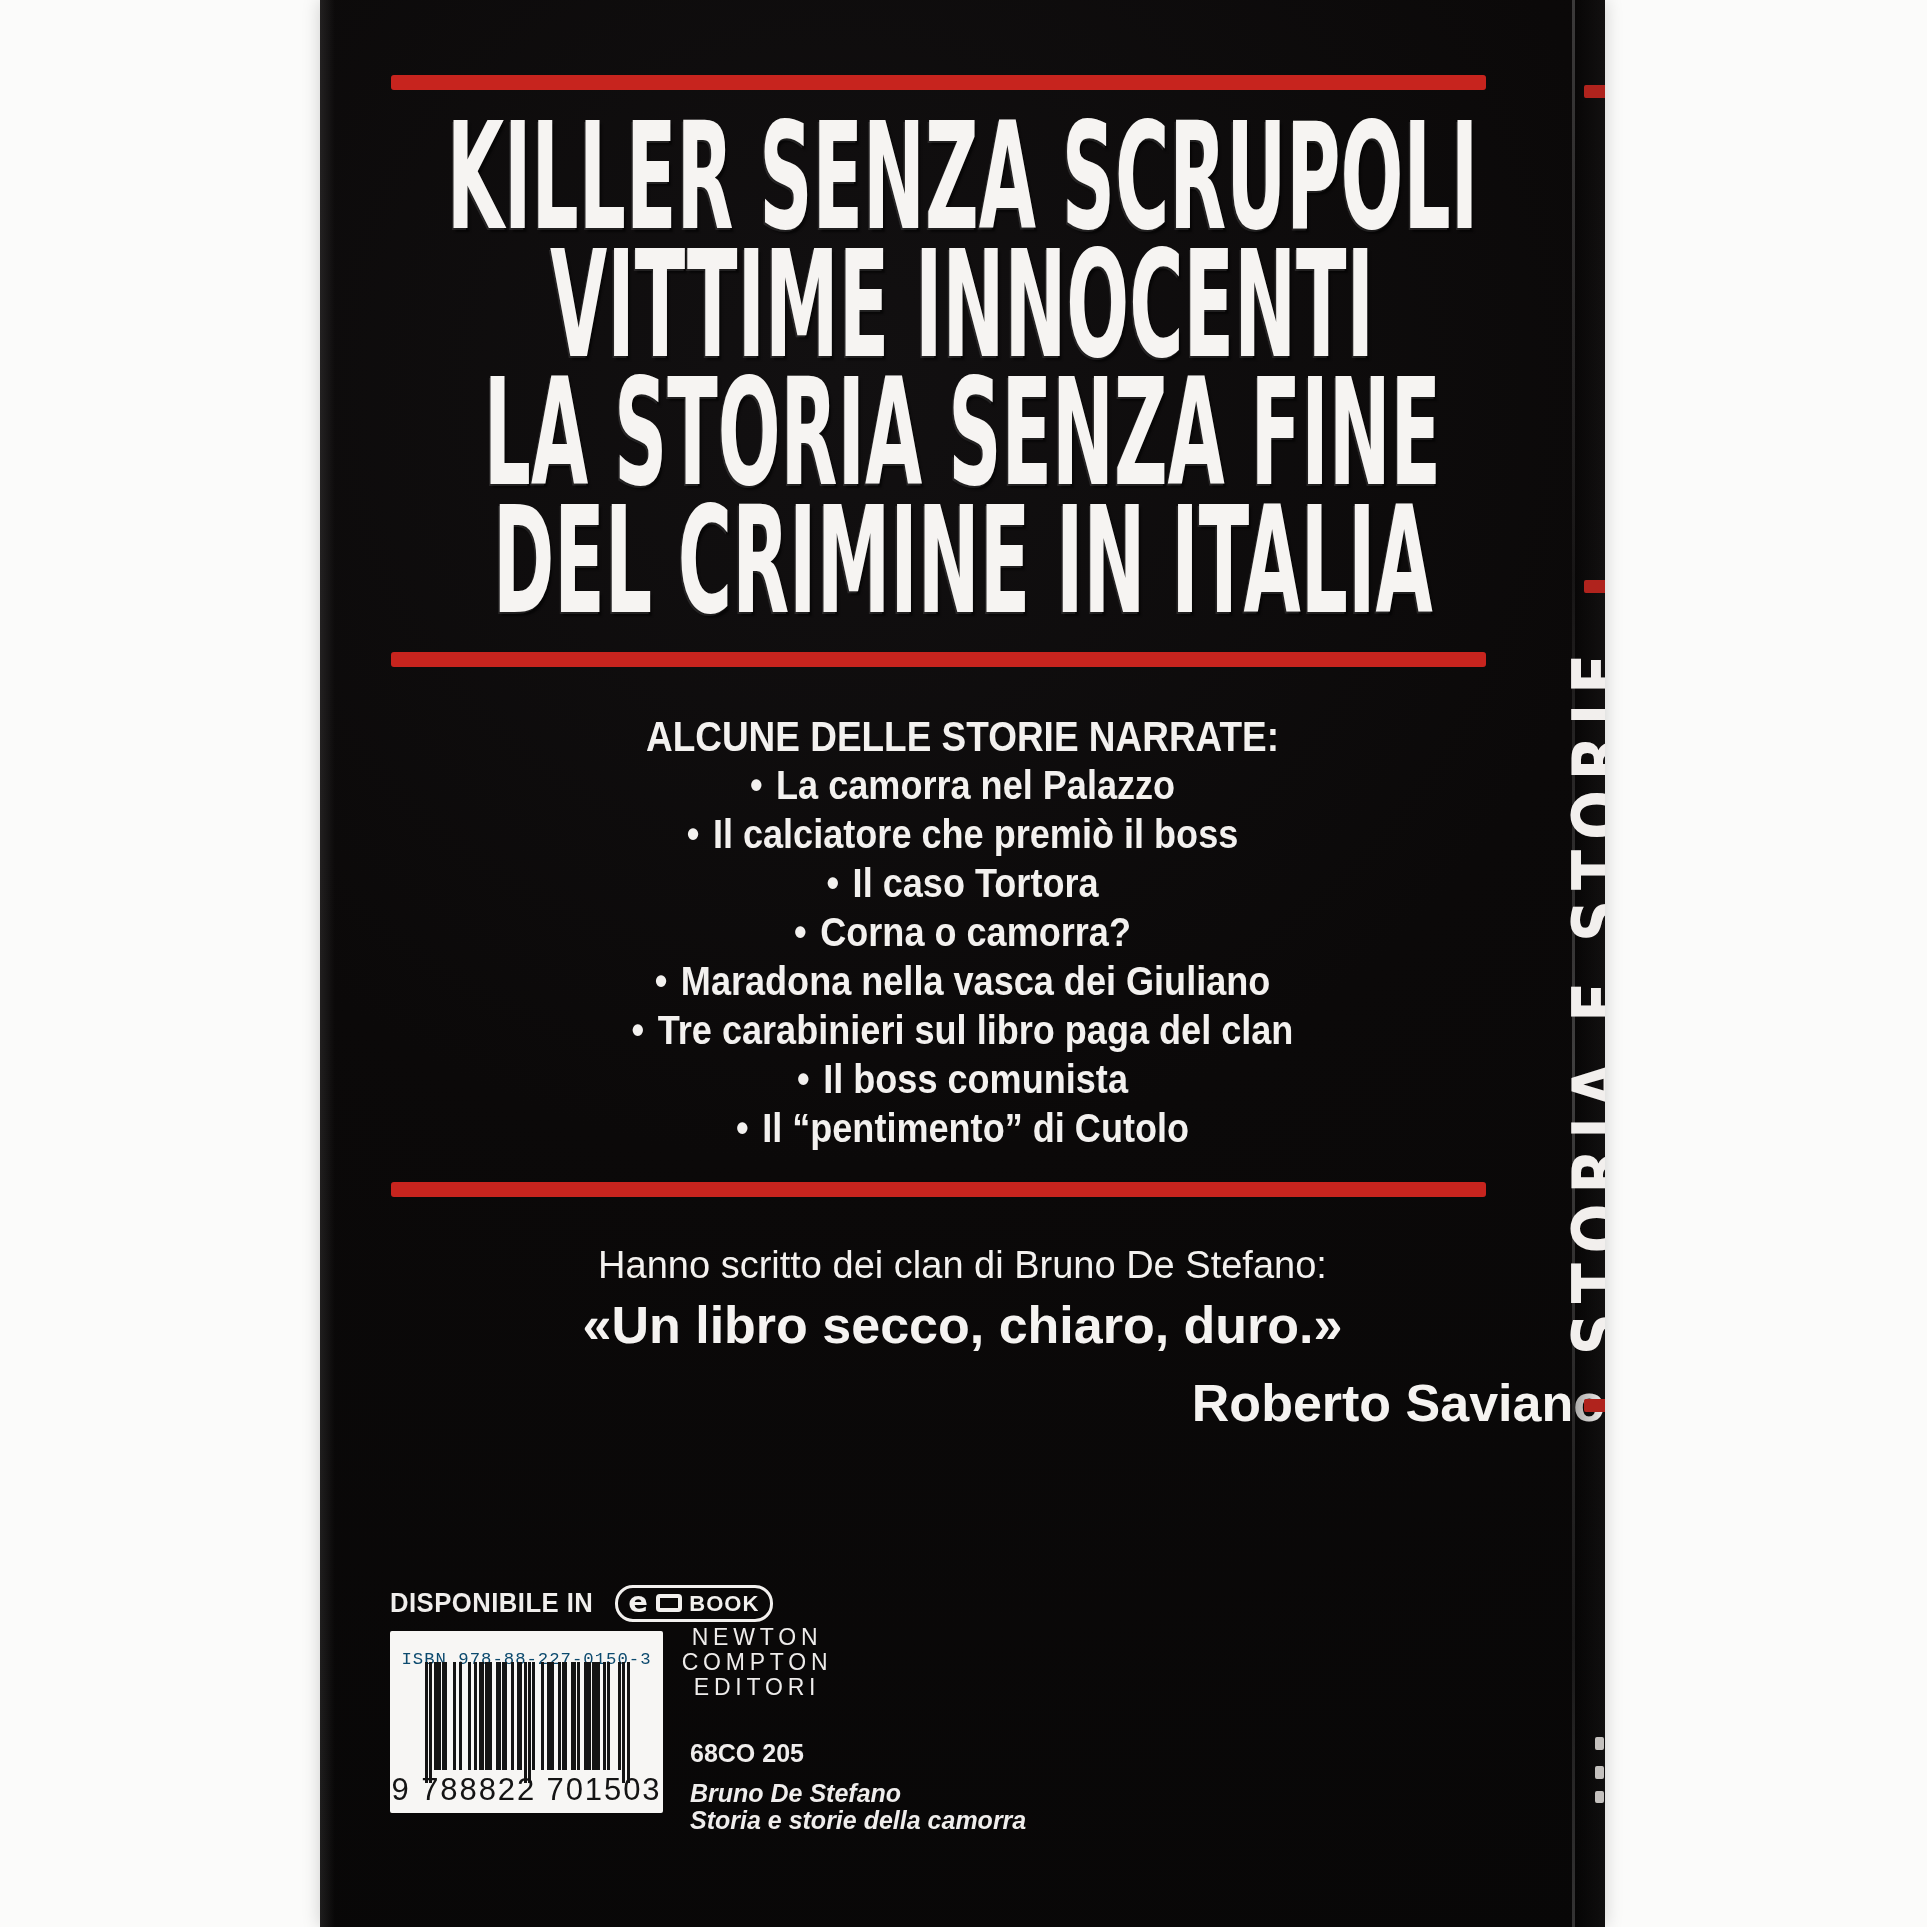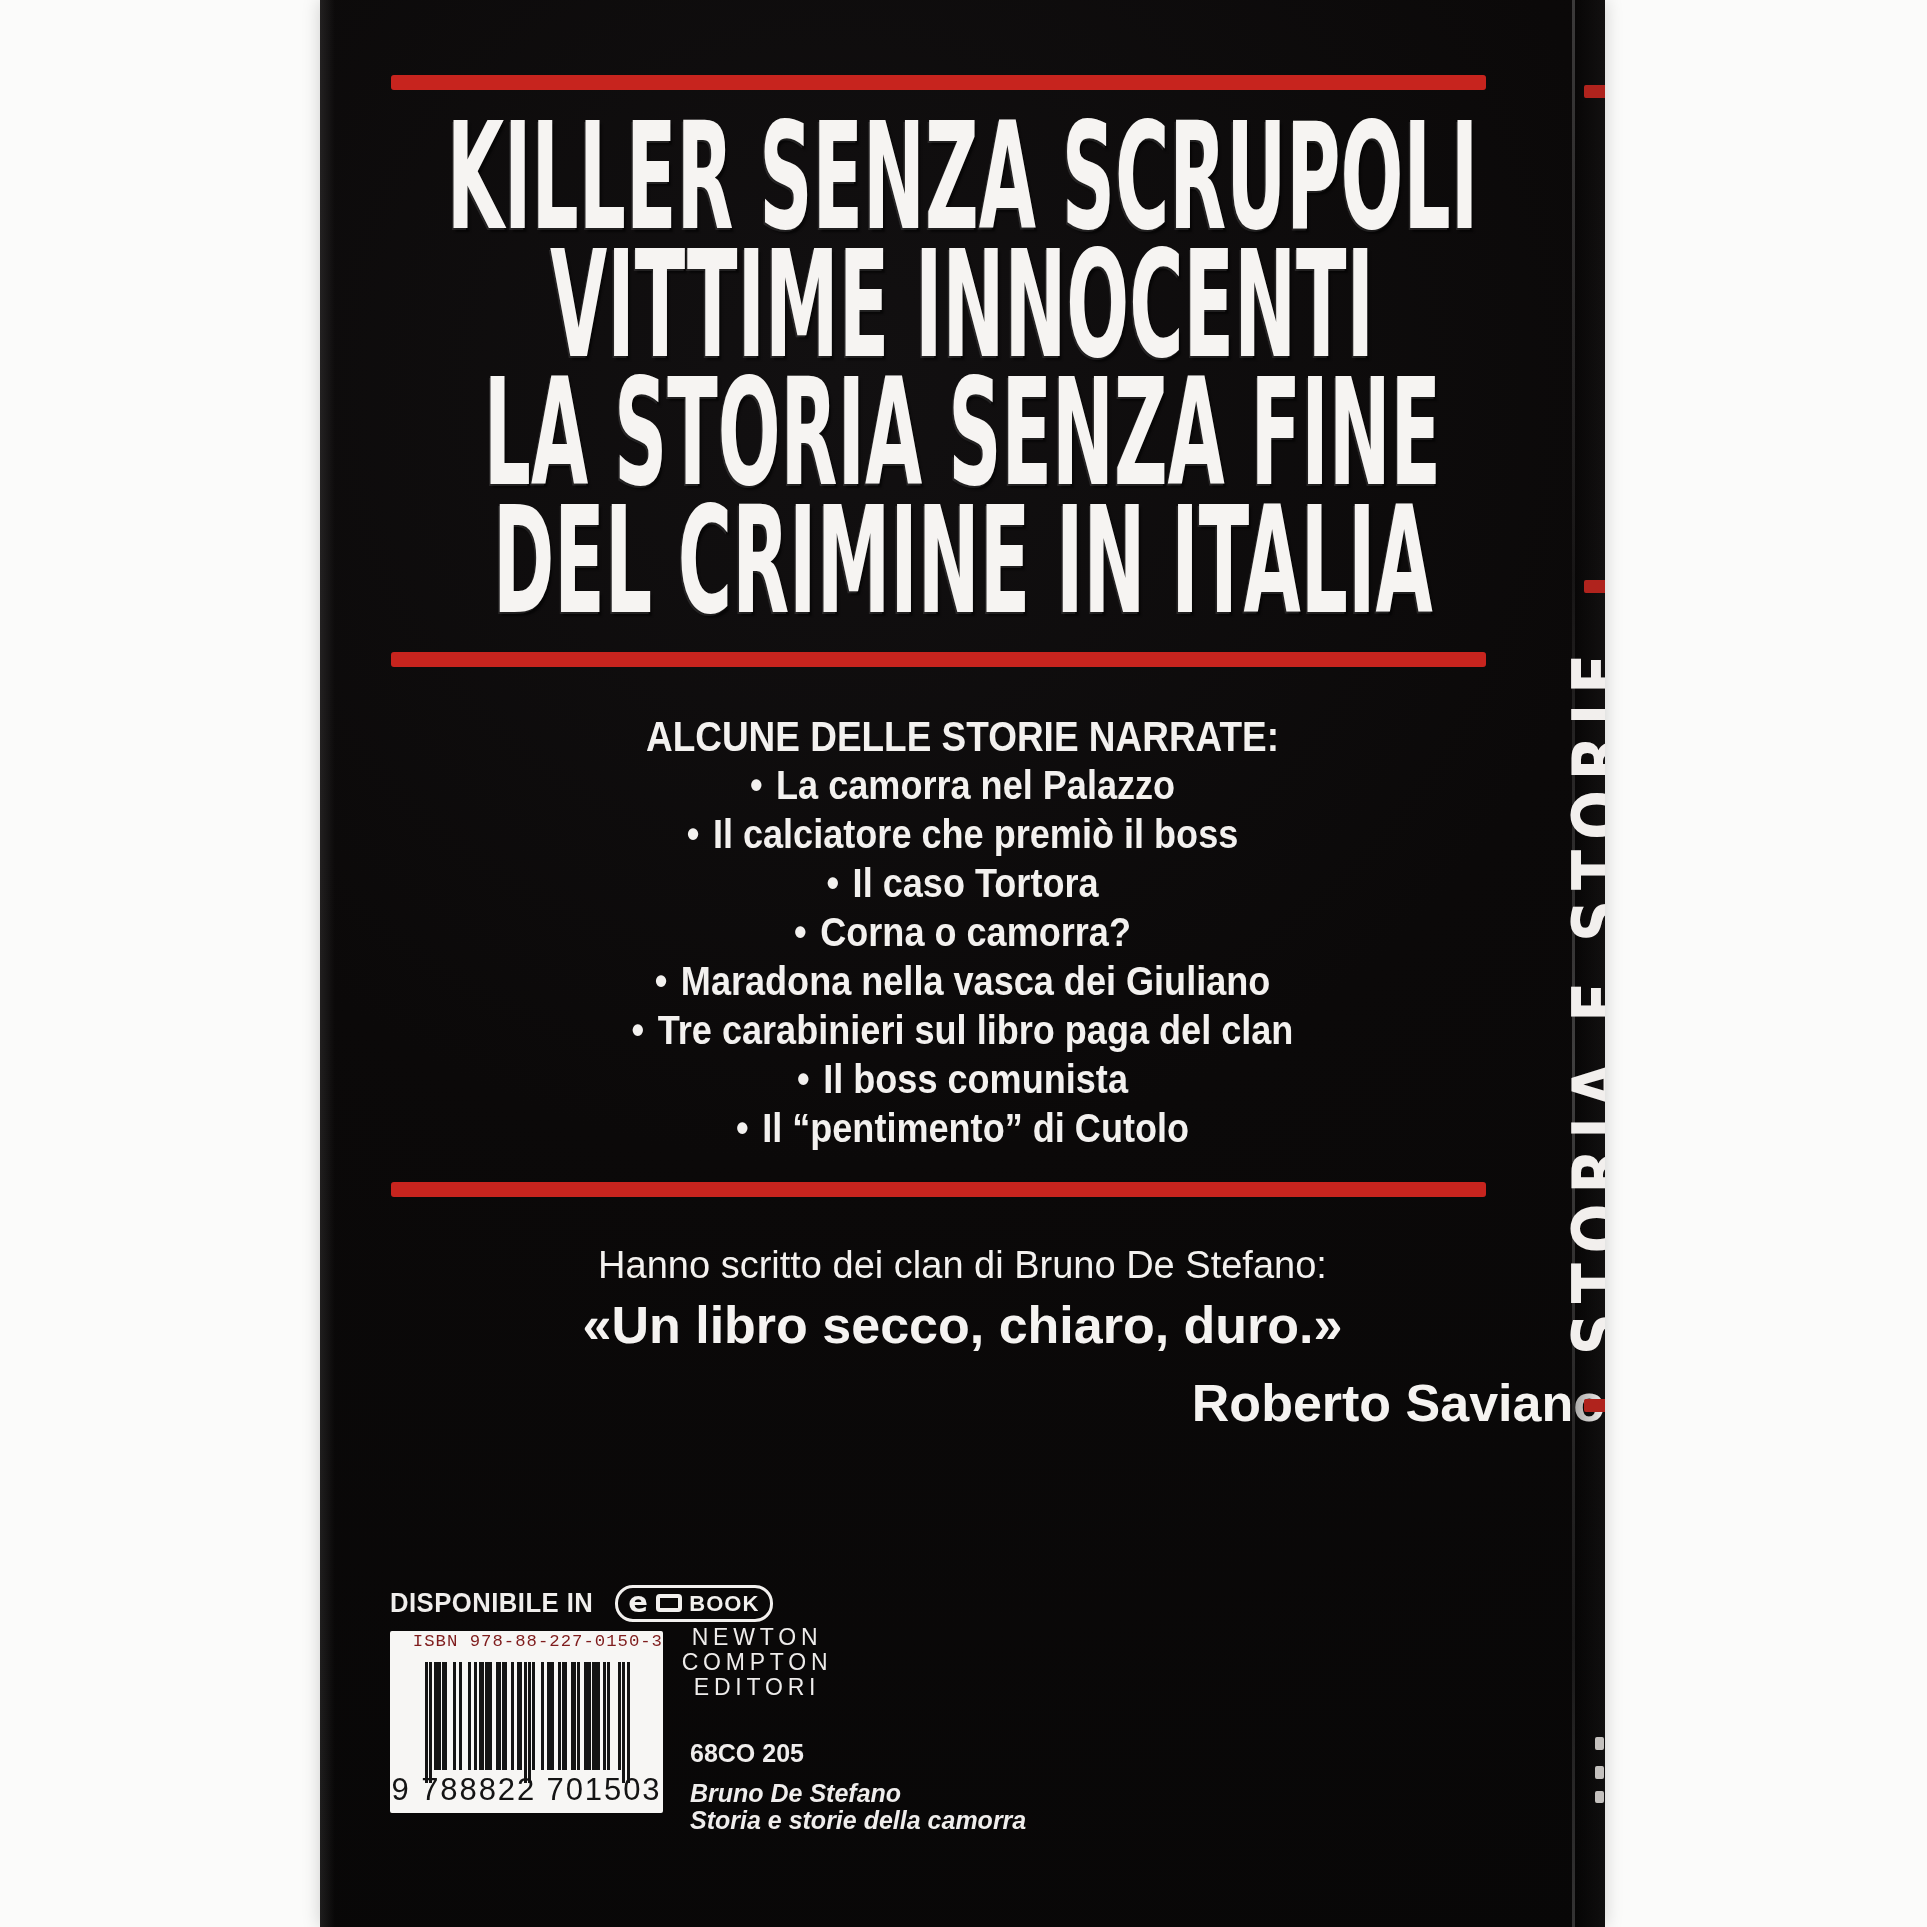--- a/index.html
+++ b/index.html
@@ -102,23 +102,23 @@
   .ebook-book{
     font-size:22px;font-weight:700;letter-spacing:1px;color:#f2f0ee;line-height:27px;
   }
 
   
   .barcode-box{
     position:absolute;left:70px;top:1631px;width:273px;height:182px;
     background:#f7f6f4;border-radius:1.9px;color:#161616;
   }
   .barcode-isbn{
-    position:absolute;top:1px;left:0;width:100%;text-align:right;
+    position:absolute;top:19px;left:0;width:100%;text-align:center;
     font-family:"Liberation Mono", monospace;font-size:17.3px;letter-spacing:1px;
-    color:#7f1d1d;white-space:nowrap;
+    color:#0c4a6e;white-space:nowrap;
   }
   .barcode-bars{
     position:absolute;left:35px;top:31px;width:204px;height:121px;
   }
   .barcode-bars .bar{position:absolute;top:0;height:108px;background:#141414;}
   .barcode-bars .bar.guard{height:121px;}
   .barcode-digits{
     position:absolute;bottom:4.8px;left:0;width:100%;text-align:center;
     font-size:31px;letter-spacing:1.9px;color:#141414;white-space:nowrap;
   }

